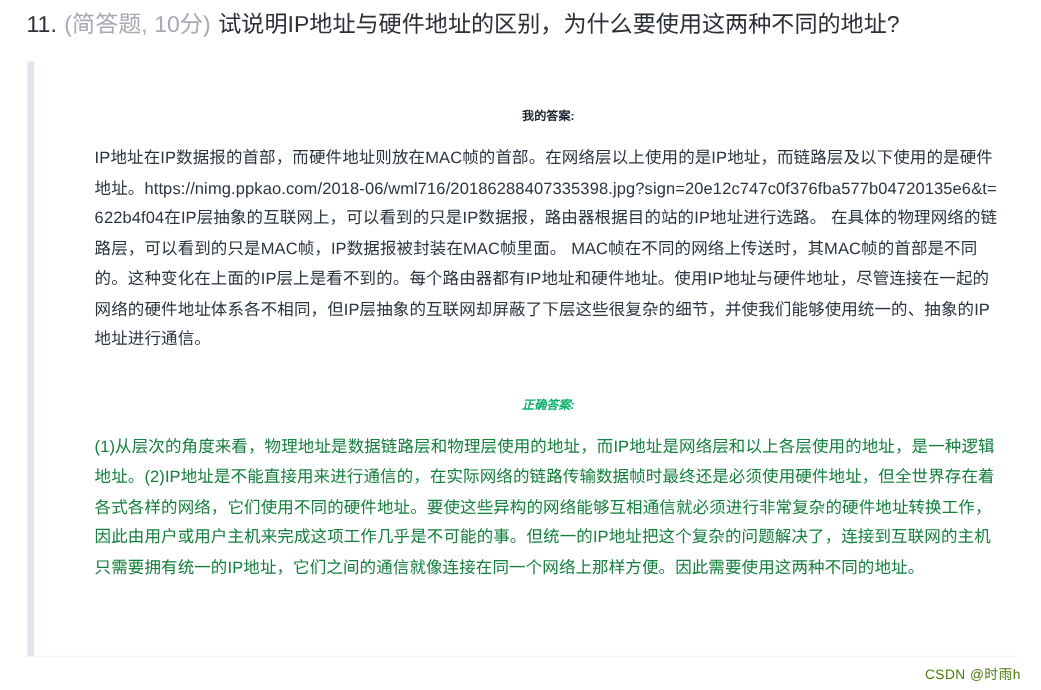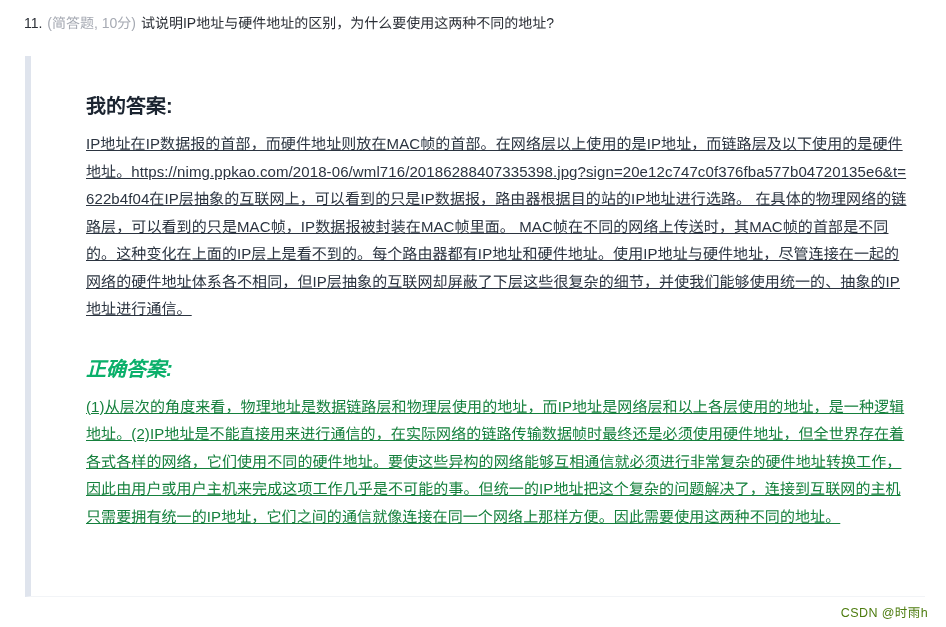--- a/index.html
+++ b/index.html
@@ -23,21 +23,21 @@
     height: 627px;
     box-sizing: border-box;
   }
 
   
   .question-header {
     position: absolute;
     left: 24px;
     top: 12px;
     right: 28px;
-    font-size: 14px;
+    font-size: 21px;
     line-height: 22px;
     color: #2b2f36;
     white-space: nowrap;
   }
   .q-number {
     color: #2b2f36;
   }
   .q-meta {
     color: #a6aab3;
     padding: 0 1px;
@@ -57,36 +57,36 @@
     border-bottom: 1px solid #f2f4f7;
     box-sizing: border-box;
     background: #ffffff;
   }
 
   .panel-inner {
     padding: 38px 14px 0 55px;
   }
 
   .section-title {
-    font-size: 20px;
+    font-size: 11px;
     font-weight: bold;
     line-height: 24px;
     margin: 0 0 12px 0;
+    text-align: center;
   }
   .section-title.mine { color: #1b2430; }
   .section-title.correct { color: #0bb06b; font-style: italic; }
 
   .answer-body {
     font-size: 15px;
     line-height: 27.5px;
     letter-spacing: 0.1px;
     margin: 0;
     text-align: left;
     word-break: break-all;
-    text-decoration: underline;
   }
   .answer-body.mine {
     color: #2b3440;
   }
   .answer-body.correct {
     color: #15803d;
   }
 
   .block-mine { margin-bottom: 34px; }
 

